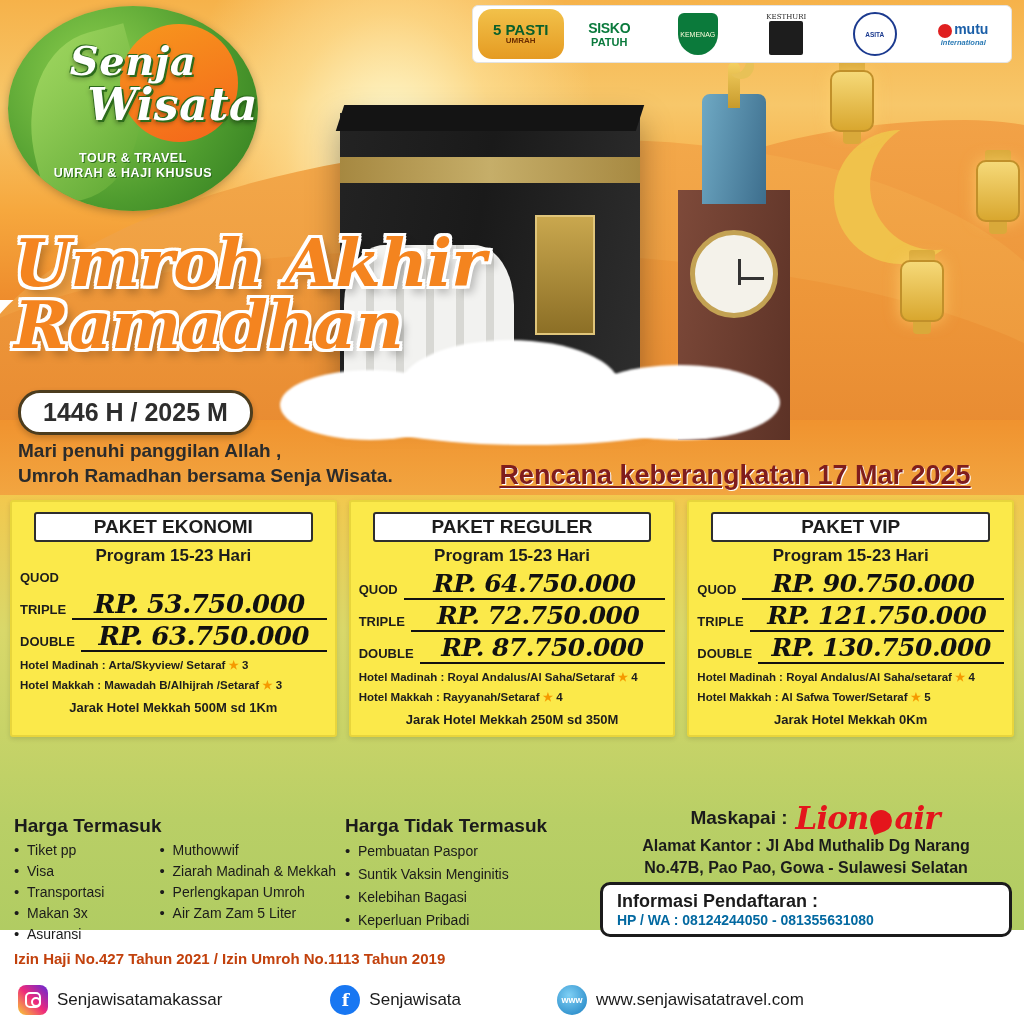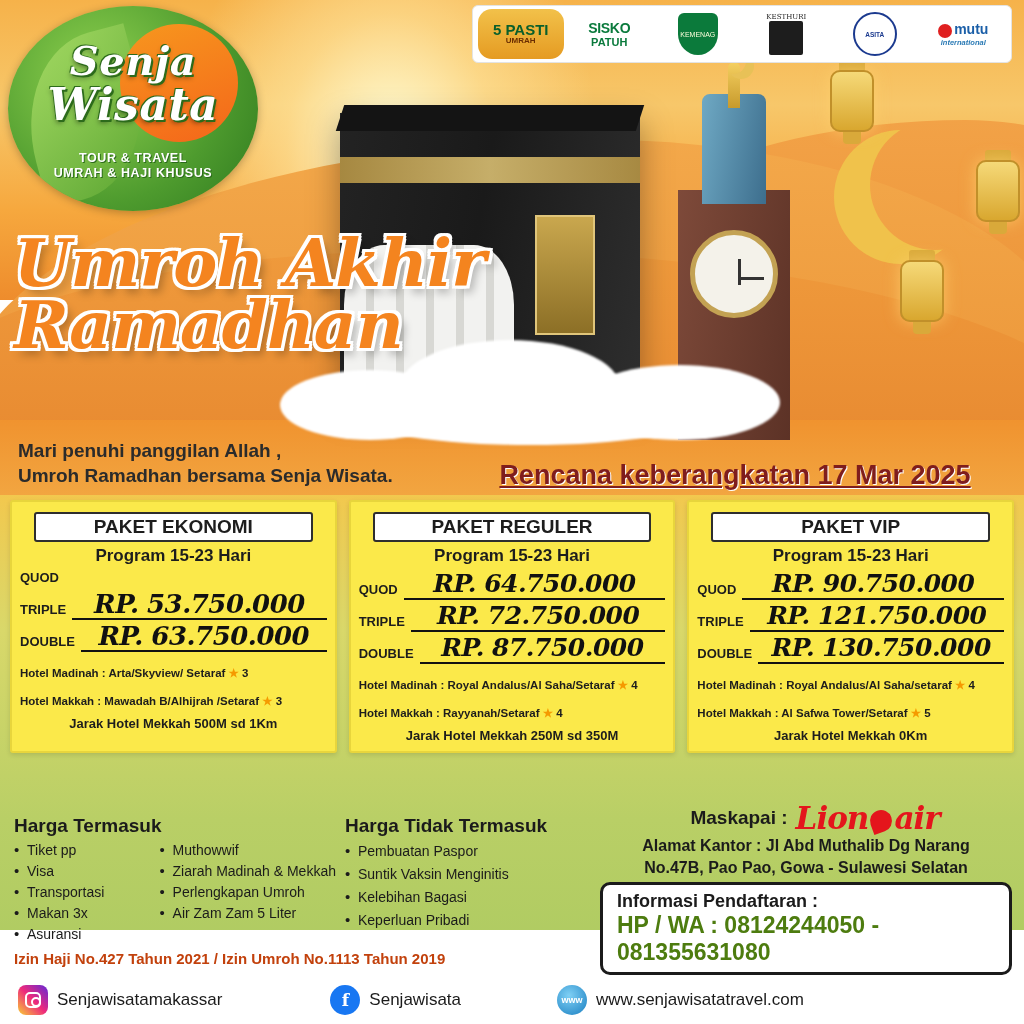--- a/index.html
+++ b/index.html
@@ -182,21 +182,21 @@
   .lantern .cap { width: 26px; height: 10px; margin: 0 auto; background: #d9a93a; border-radius: 3px 3px 0 0; }
   .lantern .body {
     width: 44px; height: 62px;
     background: linear-gradient(180deg,#f6d978,#d9a72f);
     border-radius: 10px;
     border: 2px solid #c1902a;
     box-shadow: 0 0 16px rgba(255,210,110,.7);
   }
   .lantern .bot { width: 18px; height: 12px; margin: 0 auto; background: #d9a93a; border-radius: 0 0 4px 4px; }
   .l1 { left: 830px; top: 60px; }
-  .l2 { left: 900px; top: 250px; }
+  .l2 { left: 900px; top: 250px; text-align: right; }
   .l3 { left: 976px; top: 150px; }
 
   .clouds {
     position:absolute; left: 280px; top: 330px; width: 500px; height: 110px;
   }
   .cloud { position:absolute; background:#fff; border-radius: 50%; filter: blur(1px); }
 
   
   .headline {
     position: absolute; left: 14px; top: 232px; width: 640px;
@@ -250,21 +250,21 @@
     margin-bottom: 4px;
   }
   .price-row { display: flex; align-items: flex-end; gap: 6px; margin-bottom: 2px; }
   .price-label { font-size: 13px; font-weight: bold; color: #1d1d1d; padding-bottom: 3px; }
   .price-val {
     flex: 1; font-family: "DejaVu Serif", serif; font-weight: bold; font-style: italic;
     font-size: 26px; color: #111; border-bottom: 2px solid #111; text-align: center;
     letter-spacing: -.5px; line-height: 28px;
   }
   .card-3 .price-val, .card-2 .price-val { font-size: 25px; }
-  .hotel-line { font-size: 11.5px; font-weight: bold; color: #1d1d1d; margin-top: 14px; }
+  .hotel-line { font-size: 11.5px; font-weight: bold; color: #1d1d1d; margin-top: 6px; }
   .hotel-line .star { color: #f59a00; }
   .jarak {
     text-align: center; font-size: 13px; font-weight: bold; color: #1d1d1d; margin-top: 8px;
   }
 
   
   .inc-title, .exc-title {
     position: absolute; font-size: 19px; font-weight: bold; color: #1b1b1b;
   }
   .inc-title { left: 14px; top: 815px; }
@@ -301,21 +301,21 @@
   .addr {
     position: absolute; left: 600px; top: 835px; width: 412px; text-align: center;
     font-size: 16px; font-weight: bold; color: #1b1b1b; line-height: 22px;
   }
   .info-box {
     position: absolute; left: 600px; top: 882px; width: 412px;
     background: #fff; border: 3px solid #1b1b1b; border-radius: 10px;
     padding: 6px 14px;
   }
   .info-box .t1 { font-size: 18px; font-weight: bold; color: #1b1b1b; }
-  .info-box .t2 { font-size: 23px; font-weight: bold; color: #4d7c0f; }
+  .info-box .t2 { font-size: 14px; font-weight: bold; color: #0369a1; }
 
   .izin {
     position: absolute; left: 14px; top: 950px; font-size: 15px; font-weight: bold; color: #c2410c;
   }
 
   
   .footer {
     position: absolute; left: 0; top: 975px; width: 1024px; height: 49px;
     display: flex; align-items: center; background: #fff;
   }
@@ -438,20 +438,21 @@
         <div><span class="dot"></span><span class="t1">mutu</span></div>
         <div class="t2">international</div>
       </div>
     </div>
   </div>
 
   <div class="headline">
     <div>Umroh Akhir</div>
     <div>Ramadhan</div>
   </div>
+  <div class="badge-year">1446 H / 2025 M</div>
   <div class="tagline">
     <div>Mari penuhi panggilan Allah ,</div>
     <div>Umroh Ramadhan bersama Senja Wisata.</div>
   </div>
   <div class="depart">Rencana keberangkatan 17 Mar 2025</div>
 
   <div class="cards">
 
     <div class="card card-1">
       <div class="card-title">PAKET EKONOMI</div>

